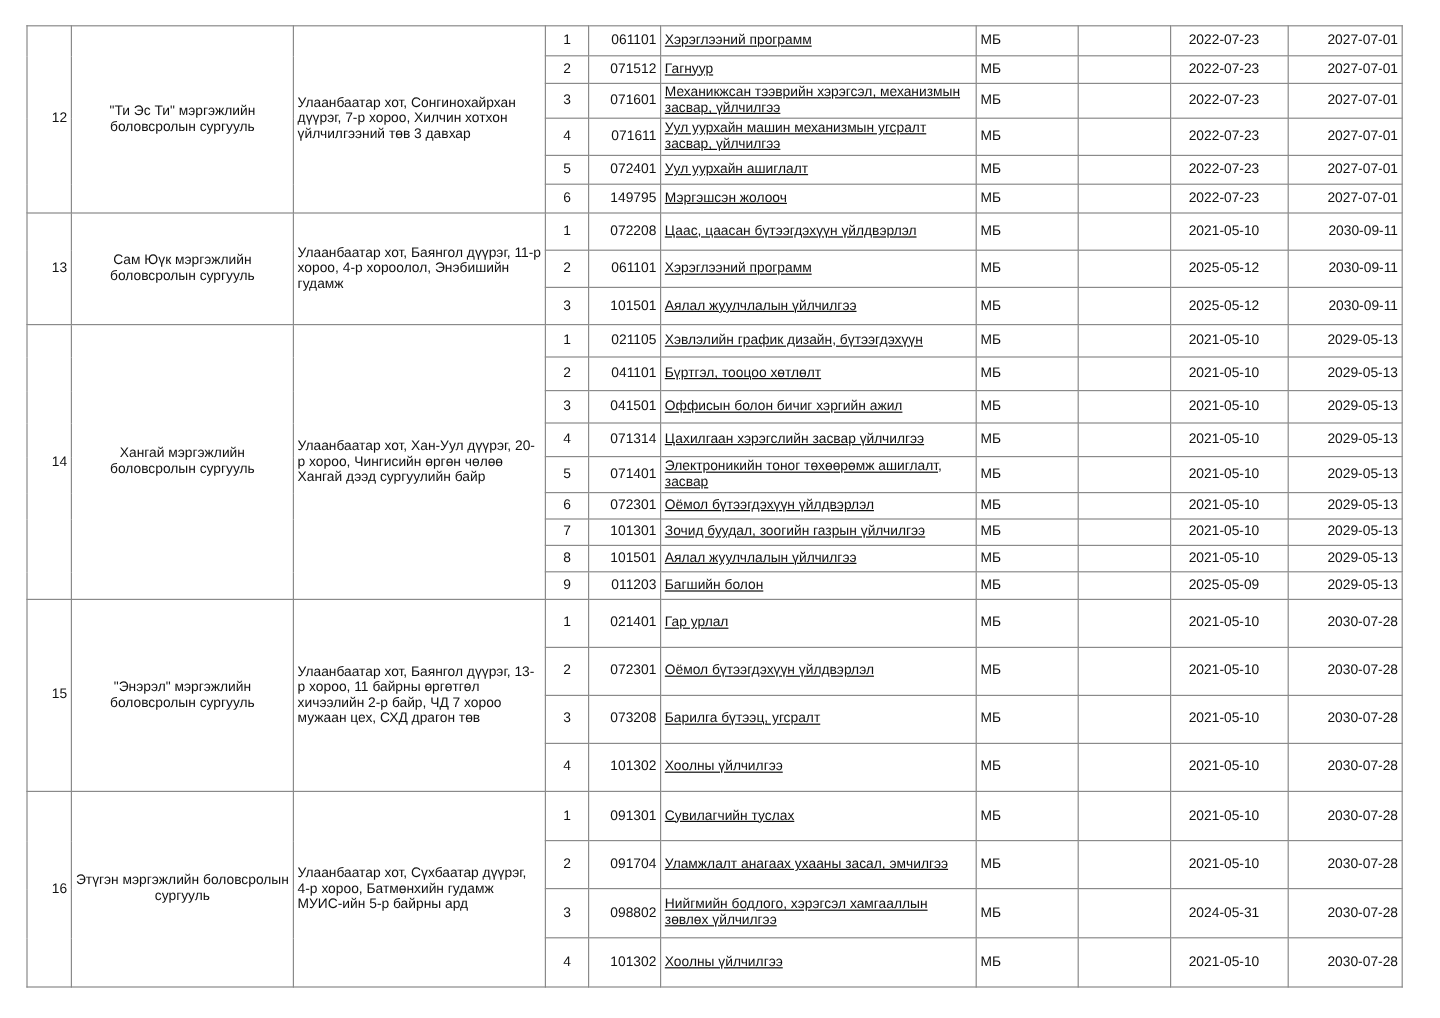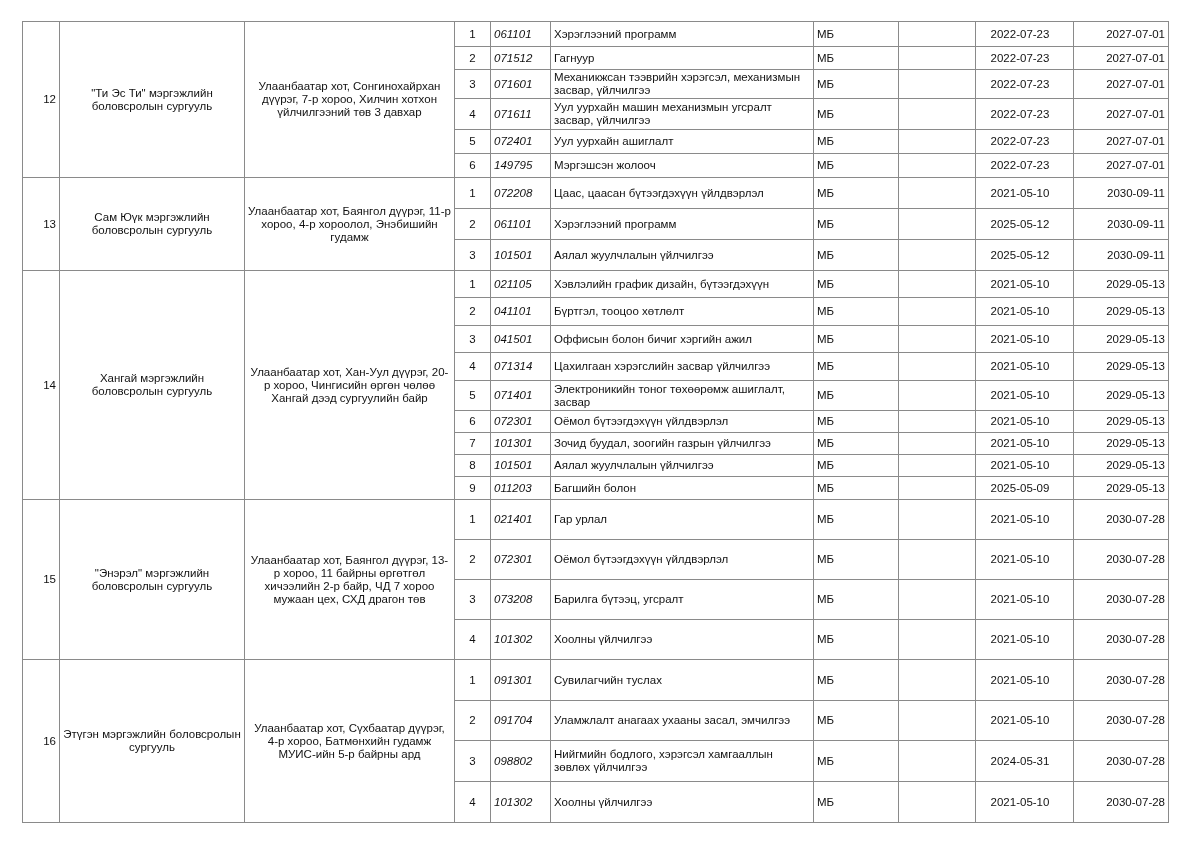--- a/index.html
+++ b/index.html
@@ -2,24 +2,24 @@
 <html><head>
 <meta charset="utf-8">
 <style>
   html, body { margin: 0; padding: 0; background: #ffffff; }
   body { width: 1200px; height: 848px; position: relative; overflow: hidden;
          font-family: "Liberation Sans", sans-serif; color: #111; }
   #sheet { position: absolute; left: 22px; top: 21px; border-collapse: collapse; table-layout: fixed; }
   #sheet td { border: 1px solid #8a8a8a; padding: 0 3px; font-size: 11.5px; line-height: 13px; vertical-align: middle; overflow: hidden; }
   .c-num { text-align: right; }
   .c-name { text-align: center; }
-  .c-addr { text-align: center; }
+  .c-addr { }
   .c-idx { text-align: center; }
-  .c-code { text-align: left; font-style: italic; }
-  .c-prog { text-align: left; }
+  .c-code { text-align: right; }
+  .c-prog { text-align: left; text-decoration: underline; }
   .c-type { }
   .c-blank { }
   .c-d1 { text-align: center; padding-right: 12px !important; }
   .c-d2 { text-align: right; }
 </style>
 </head>
 <body>
 
 <table id="sheet">
   <colgroup>

